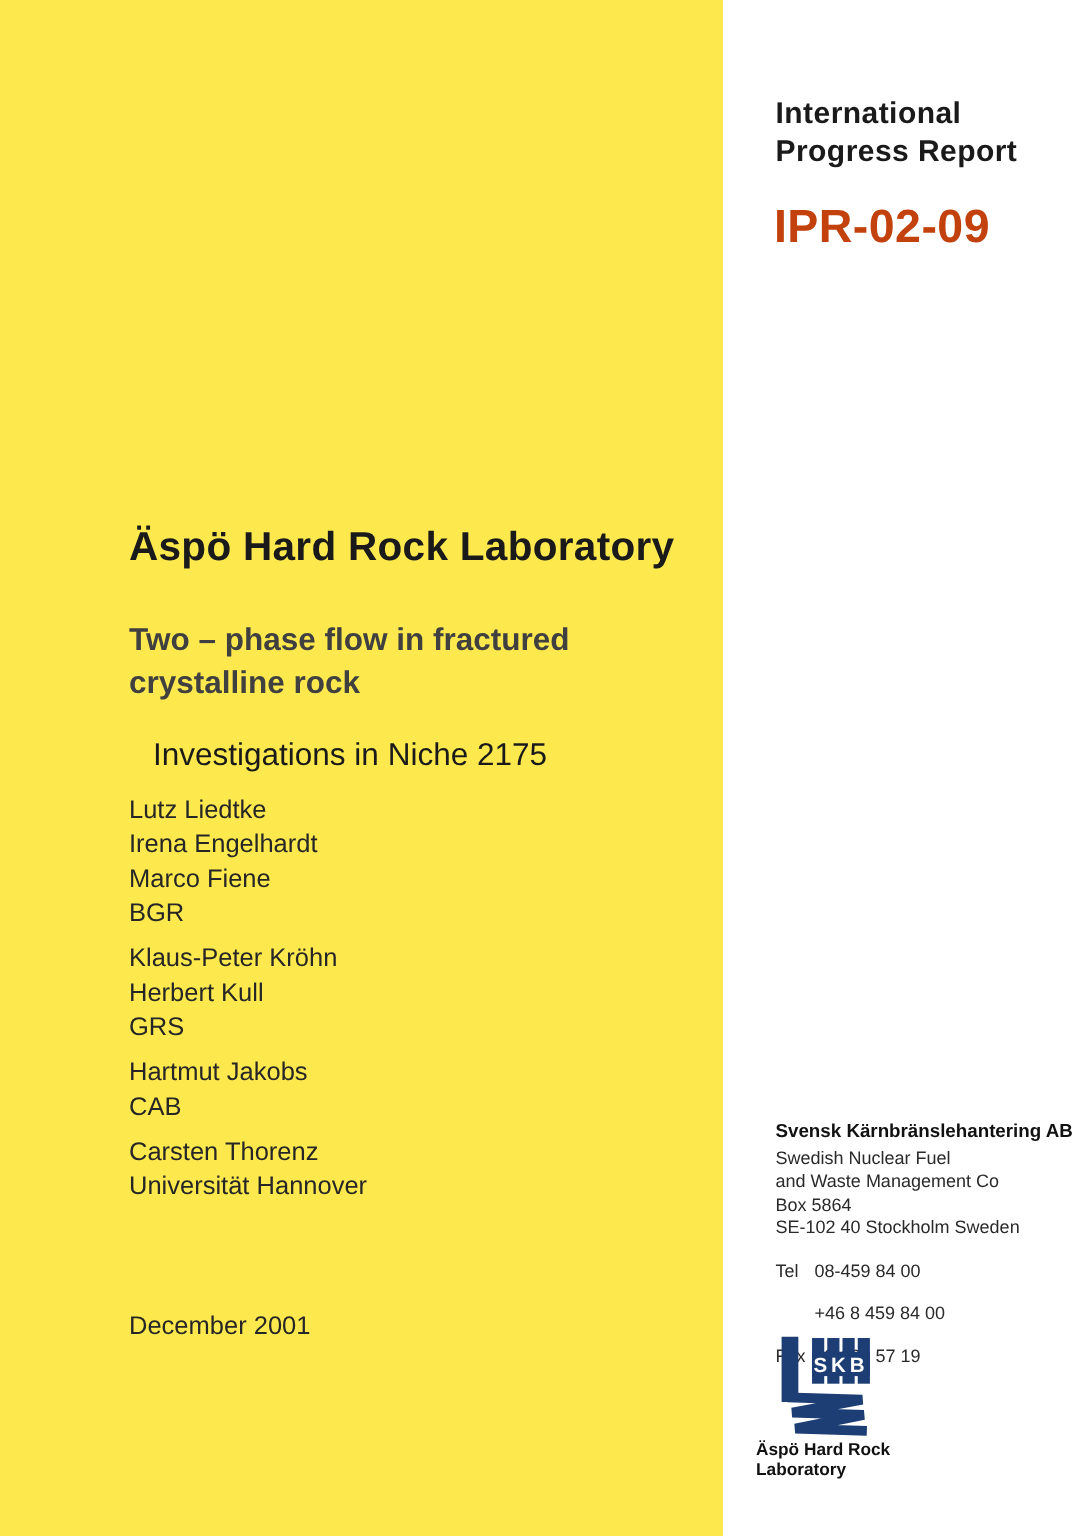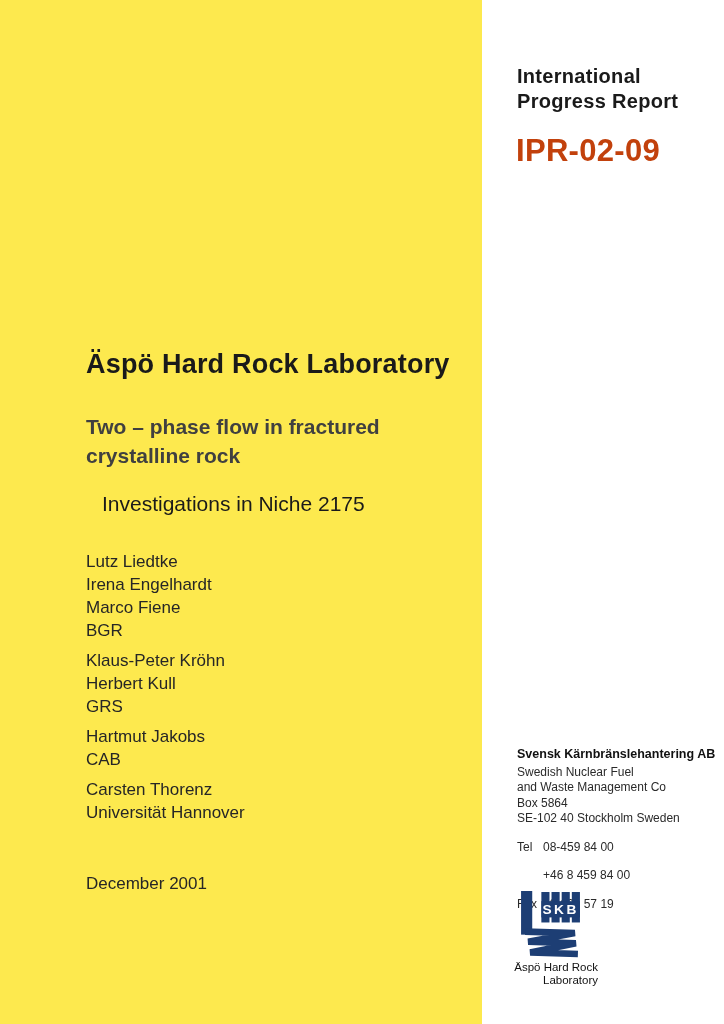--- a/index.html
+++ b/index.html
@@ -38,21 +38,21 @@
   }
   .report-subtitle {
     position: absolute;
     left: 102px; top: 492px;
     font-size: 21px;
     font-weight: normal;
     color: #1a1a1a;
   }
   .authors {
     position: absolute;
-    left: 86px; top: 550px;
+    left: 86px; top: 528px;
     font-size: 17px;
     line-height: 23px;
     color: #262626;
   }
   .author-group { margin-bottom: 7px; }
   .cover-date {
     position: absolute;
     left: 86px; top: 874px;
     font-size: 17px;
     color: #262626;
@@ -94,23 +94,23 @@
   .contact-value { flex: 1; }
   .skb-logo {
     position: absolute;
     left: 517px; top: 891px;
     width: 67px; height: 67px;
   }
   .logo-caption {
     position: absolute;
     left: 504px; top: 961px;
     width: 94px;
-    text-align: right;
+    text-align: left;
     font-size: 11.5px;
-    font-weight: normal;
+    font-weight: bold;
     line-height: 13px;
     color: #111;
   }
 </style>
 </head>
 <body>
 
 <div class="page">
 
   <div class="yellow-panel"></div>

